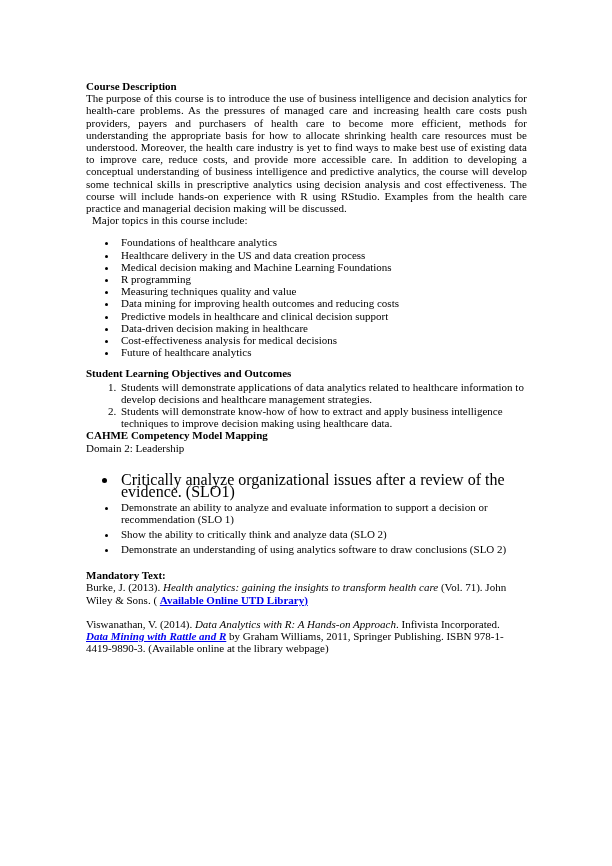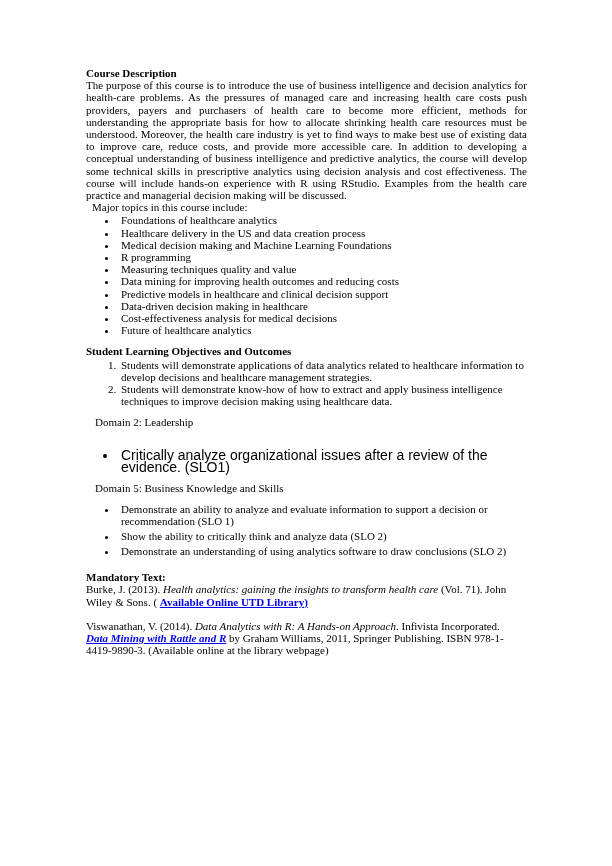--- a/index.html
+++ b/index.html
@@ -6,57 +6,57 @@
   html, body { margin: 0; padding: 0; }
   body {
     width: 612px; height: 866px;
     background: #ffffff;
     position: relative;
     font-family: "Liberation Serif", serif;
     color: #000000;
   }
   .page {
     position: absolute;
-    left: 86px; top: 67px;
+    left: 86px; top: 80px;
     width: 441px;
     font-size: 11px;
     line-height: 12.2px;
   }
   .hd {
     font-weight: bold;
     margin: 0;
     font-size: 11px;
   }
   p { margin: 0; }
   .just { text-align: justify; font-family: Liberation Serif, serif; }
   .indent { margin-left: 6px; }
   ul.topics {
-    margin: 1px 0 0 0;
+    margin: 10px 0 0 0;
     padding-left: 32px;
     list-style: disc;
   }
   ul.topics li { padding-left: 3px; }
   .gap-md { height: 9px; }
   .gap-lg { height: 11px; }
   .gap-line { height: 12px; }
   ol.slo {
     margin: 1px 0 0 0;
     padding-left: 33px;
   }
   ol.slo li { padding-left: 2px; }
-  .domain-label { margin: 9px; }
+  .domain-label { margin: 0; }
   ul.cahme {
     margin: 3px 0 3px 0;
     padding-left: 32px;
     list-style: disc;
   }
   ul.cahme li { padding-left: 3px; margin-bottom: 2px; }
   ul.cahme.sans {
-    font-family: Liberation Sans, sans-serif;
-    font-size: 14px;
+    font-family: Liberation Serif, serif;
+    font-size: 16px;
     line-height: 12px;
     margin-top: 20px;
   }
   ul.cahme.serif li { line-height: 12.6px; }
   a.doclink {
     color: #0000EE;
     text-decoration: underline;
     cursor: pointer;
     font-weight: bold;
   }
@@ -87,25 +87,25 @@
   </ul>
 
   <div class="gap-md"></div>
 
   <p class="hd">Student Learning Objectives and Outcomes</p>
   <ol class="slo">
     <li>Students will demonstrate applications of data analytics related to healthcare information to develop decisions and healthcare management strategies.</li>
     <li>Students will demonstrate know-how of how to extract and apply business intelligence techniques to improve decision making using healthcare data.</li>
   </ol>
 
+  <p class="hd">CAHME Competency Model Mapping</p>
   <p class="domain-label">Domain 2: Leadership</p>
   <ul class="cahme sans">
     <li>Critically analyze organizational issues after a review of the evidence. (SLO1)</li>
   </ul>
-  <p class="domain-label">Domain 5: Business Knowledge and Skills</p>
   <ul class="cahme serif">
     <li>Demonstrate an ability to analyze and evaluate information to support a decision or recommendation (SLO 1)</li>
     <li>Show the ability to critically think and analyze data (SLO 2)</li>
     <li>Demonstrate an understanding of using analytics software to draw conclusions (SLO 2)</li>
   </ul>
 
   <div class="gap-lg"></div>
 
   <p class="hd">Mandatory Text:</p>
   <p class="citation"><span>Burke, J. (2013). </span><span class="italic">Health analytics: gaining the insights to transform health care</span><span> (Vol. 71). John Wiley &amp; Sons. ( </span><a class="doclink"><span>Available Online UTD Library</span><span class="paren">)</span></a></p>

